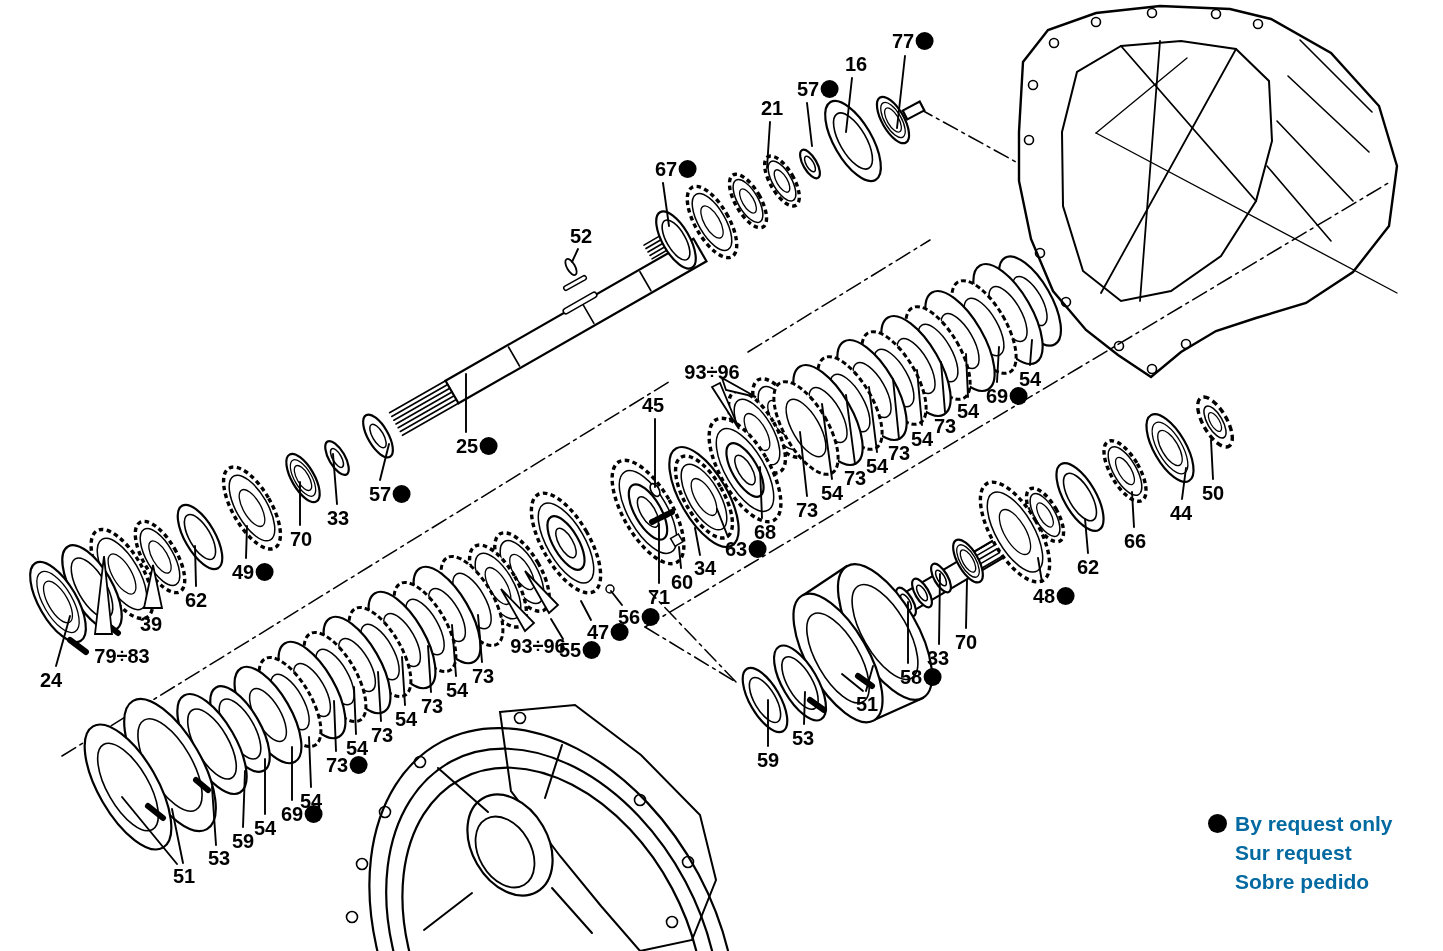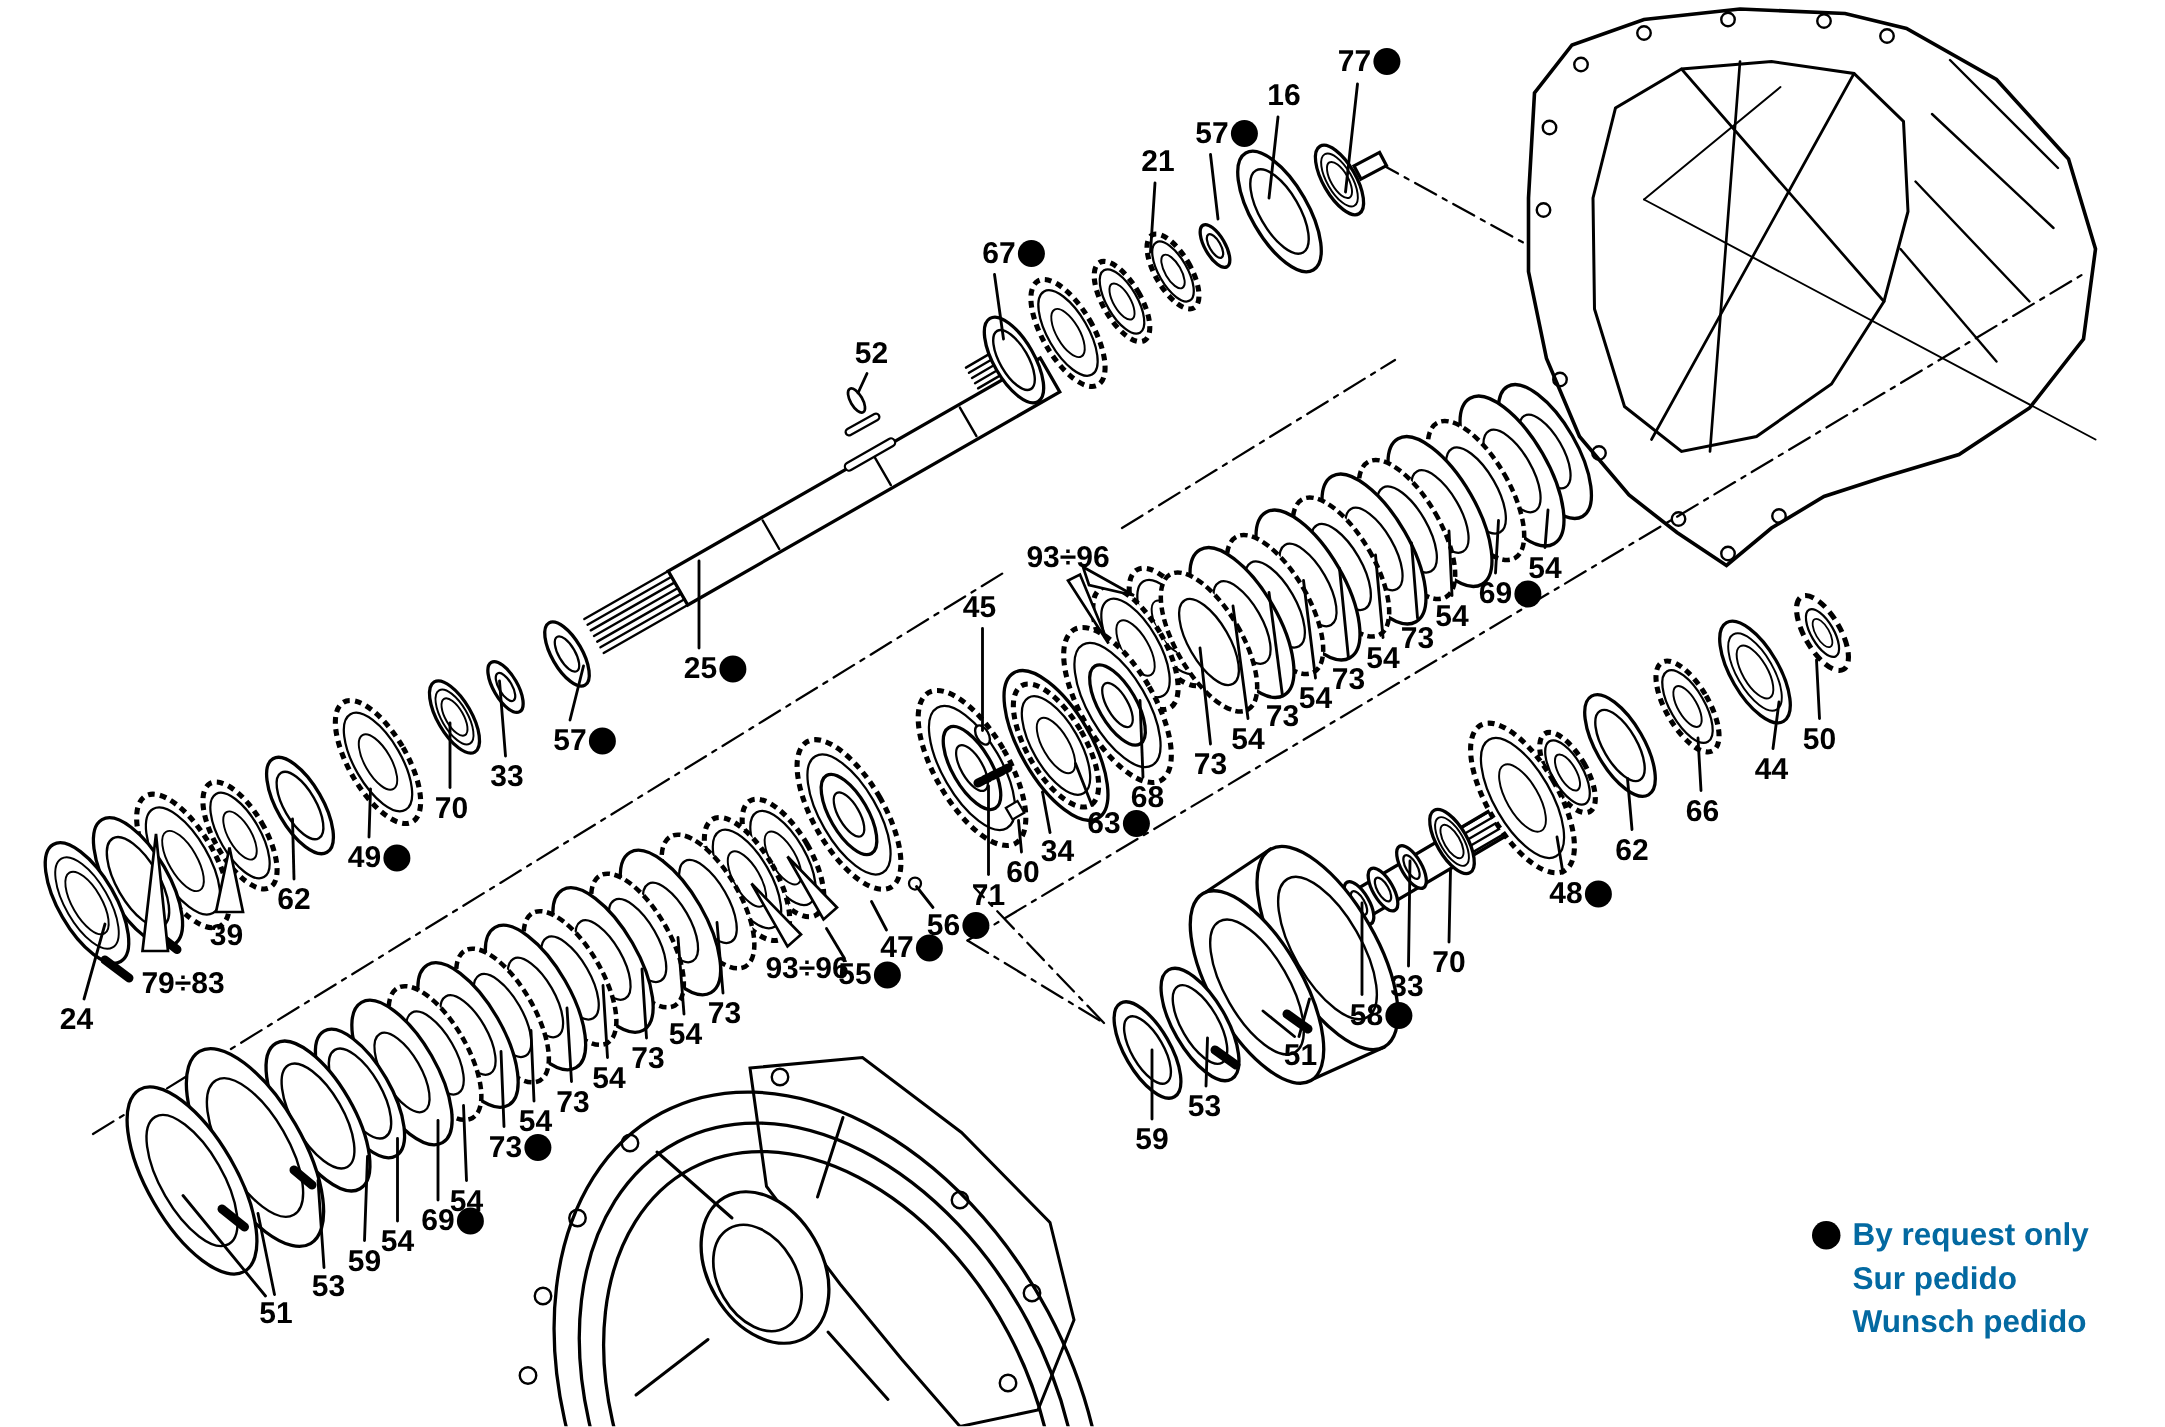--- a/index.html
+++ b/index.html
@@ -540,19 +540,19 @@
         </g>
       </g>
   </svg>
 
   <div class="legend">
     <div class="legend-row">
       <span class="legend-bullet"></span>
       <span>By request only</span>
     </div>
     <div class="legend-row indent">
-      <span>Sur pedido</span>
+      <span>Sur request</span>
     </div>
     <div class="legend-row indent">
-      <span>Wunsch pedido</span>
+      <span>Sobre pedido</span>
     </div>
   </div>
 </div>
 
 </body></html>

